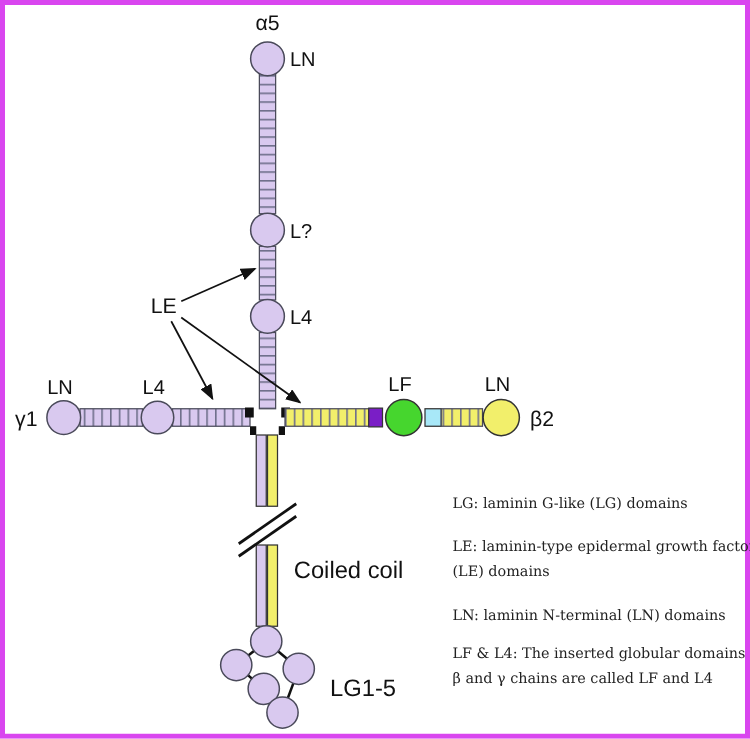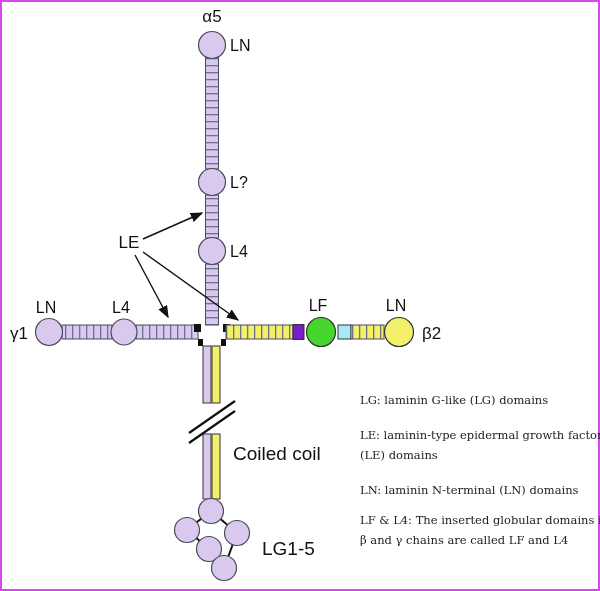--- a/index.html
+++ b/index.html
@@ -1,18 +1,18 @@
 <!DOCTYPE html>
 <html><head>
 <meta charset="utf-8">
 <style>
   html, body { margin: 0; padding: 0; background: #fff; }
   .stage {
     width: 600px; height: 591px;
-    border: 2px solid #d946ef;
+    border: 4px solid #d946ef;
     box-sizing: border-box;
     background: #fff;
     position: relative;
     font-family: "Liberation Sans", sans-serif;
   }
   svg text { user-select: none; }
   .chain-label { font-size: 17px; fill: #111; font-family: "Liberation Sans", sans-serif; }
   .domain-label { font-size: 16px; fill: #111; font-family: "Liberation Sans", sans-serif; }
   .big-label { font-size: 19px; fill: #111; font-family: "Liberation Sans", sans-serif; }
   .legend-text { font-size: 11.5px; fill: #222; font-family: "DejaVu Serif", serif; }

